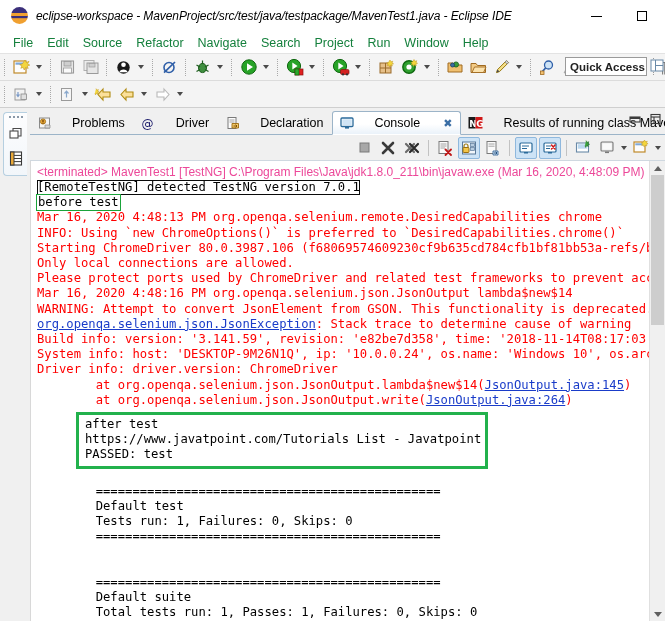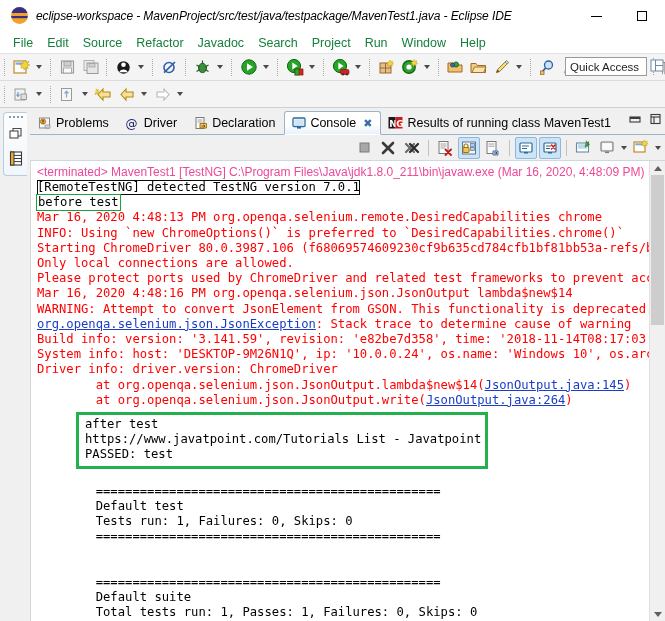--- a/index.html
+++ b/index.html
@@ -63,20 +63,21 @@
   }
 
   
   .toolbar {
     background: #f4f4f4;
     border-bottom: 1px solid #dcdcdc;
     display: flex; align-items: center;
     height: 27px; flex: 0 0 27px;
     padding-left: 0;
     position: relative;
+    font-weight: bold;
   }
   .toolbar.row2 { height: 27px; flex: 0 0 27px; border-bottom: 1px solid #cfcfcf; }
   .tb-sep {
     width: 2px; height: 17px; margin: 0 4px;
     border-left: 1px dotted #a9a9a9;
     flex: 0 0 2px;
   }
   .tb-btn {
     width: 21px; height: 21px; margin: 0 1px;
     display: flex; align-items: center; justify-content: center;
@@ -141,21 +142,21 @@
 
   
   .tabrow {
     height: 27px; flex: 0 0 27px;
     background: #f0f0f0;
     display: flex; align-items: flex-end;
     position: relative;
     border-bottom: 1px solid #9cb4c8;
   }
   .tab {
-    display: flex; align-items: center; gap: 4px;
+    display: flex; align-items: center; gap: 20px;
     height: 24px; padding: 0 8px 0 6px;
     font-size: 12.5px; color: #000;
     white-space: nowrap;
     border: 1px solid transparent;
     border-bottom: none;
   }
   .tab.active {
     background: linear-gradient(180deg,#ffffff 0%,#ffffff 55%,#eaf2fa 100%);
     border: 1px solid #9cb4c8;
     border-bottom: 1px solid #ffffff;
@@ -277,21 +278,21 @@
           <span class="max-glyph"></span>
         </div>
     </div>
   </div>
 
   <div class="menubar">
     <div class="menu-item">File</div>
     <div class="menu-item">Edit</div>
     <div class="menu-item">Source</div>
     <div class="menu-item">Refactor</div>
-    <div class="menu-item">Javadoc</div>
+    <div class="menu-item">Navigate</div>
     <div class="menu-item">Search</div>
     <div class="menu-item">Project</div>
     <div class="menu-item">Run</div>
     <div class="menu-item">Window</div>
     <div class="menu-item">Help</div>
   </div>
 
   <div class="toolbar row1">
     <div class="tb-sep"></div>
     <div class="tb-btn">

